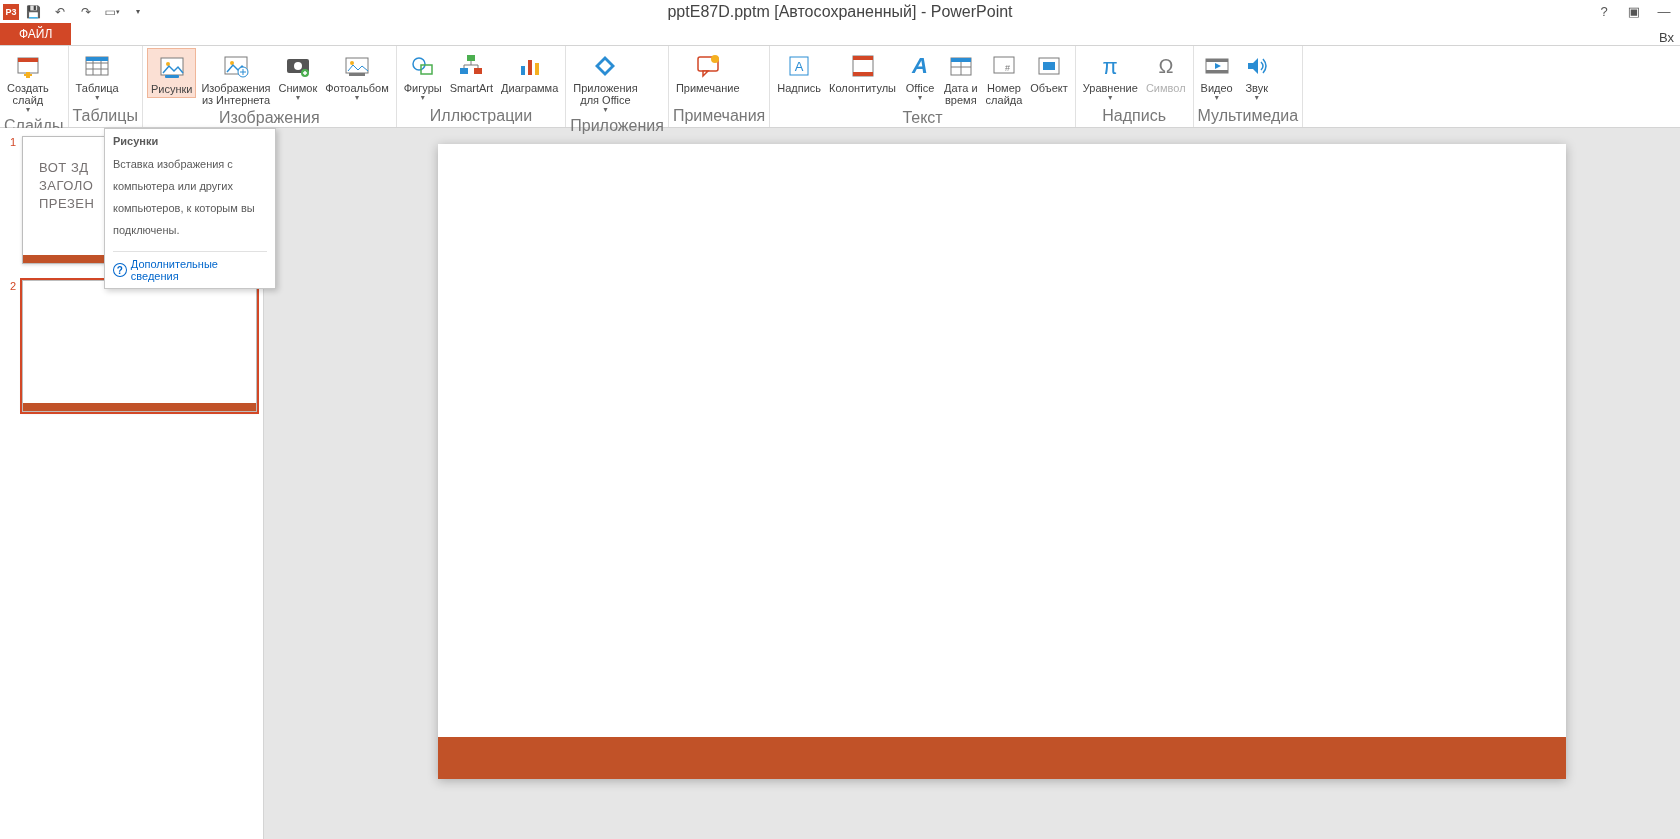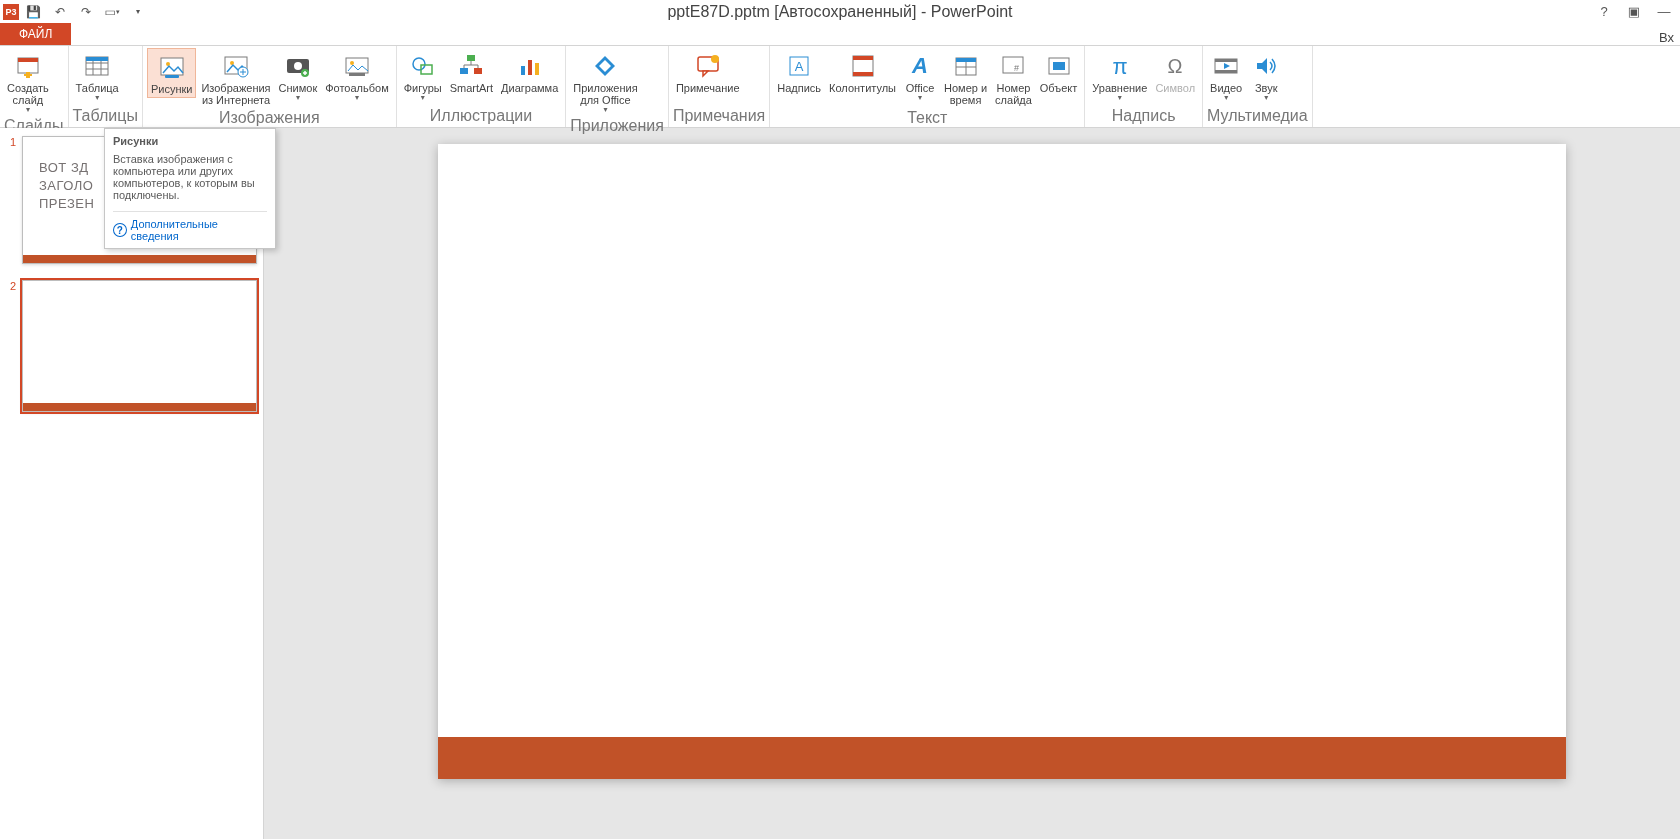--- a/index.html
+++ b/index.html
@@ -29,21 +29,21 @@
 .rbtn { display: flex; flex-direction: column; align-items: center; justify-content: flex-start; padding: 2px 3px; min-width: 38px; cursor: pointer; text-align: center; }
 .rbtn.highlighted { background: #fbe0d4; border: 1px solid #f0b699; }
 .rbtn-icon { width: 32px; height: 32px; display: flex; align-items: center; justify-content: center; font-size: 22px; }
 .rbtn-label { font-size: 11px; color: #444; line-height: 12px; margin-top: 0; }
 .rbtn.disabled .rbtn-label, .rbtn.disabled .rbtn-icon { color: #b0b0b0; }
 .dd-arrow { font-size: 8px; color: #666; line-height: 8px; }
 
 
 .tooltip { position: absolute; left: 104px; top: 128px; width: 172px; background: #fff; border: 1px solid #c6c6c6; box-shadow: 2px 2px 6px rgba(0,0,0,0.2); padding: 6px 8px 6px 8px; font-size: 11px; z-index: 50; }
 .tooltip-title { font-weight: bold; color: #5a5a5a; margin-bottom: 6px; }
-.tooltip-body { color: #5a5a5a; line-height: 12px; margin-bottom: 10px; }
+.tooltip-body { color: #5a5a5a; line-height: 22px; margin-bottom: 10px; }
 .tooltip-link { color: #0066cc; border-top: 1px solid #e1e1e1; padding-top: 6px; display: flex; align-items: center; gap: 4px; }
 .tooltip-link-icon { width: 14px; height: 14px; border-radius: 50%; border: 1.5px solid #0066cc; color: #0066cc; font-size: 10px; font-weight: bold; display: flex; align-items: center; justify-content: center; }
 
 
 .workspace { display: flex; height: calc(839px - 23px - 23px - 82px); background: #e6e6e6; }
 .thumb-pane { width: 264px; background: #fff; border-right: 1px solid #d4d4d4; padding: 8px 6px; overflow-y: auto; }
 .thumb-row { display: flex; gap: 6px; margin-bottom: 16px; }
 .thumb-num { font-size: 11px; color: #d24726; width: 10px; text-align: right; }
 .thumb { flex: 1; border: 1px solid #bdbdbd; background: #fff; position: relative; height: 128px; box-shadow: 0 1px 3px rgba(0,0,0,0.15); }
 .thumb.selected { outline: 2px solid #d24726; }
@@ -273,21 +273,21 @@
         </div>
         <div class="rbtn">
           <div class="rbtn-icon">
             <svg width="28" height="28">
               <rect x="4" y="6" width="20" height="17" fill="#fff" stroke="#7a7a7a"></rect>
               <rect x="4" y="6" width="20" height="4" fill="#2a8dd4"></rect>
               <line x1="4" y1="15" x2="24" y2="15" stroke="#7a7a7a"></line>
               <line x1="14" y1="10" x2="14" y2="23" stroke="#7a7a7a"></line>
             </svg>
           </div>
-          <div class="rbtn-label">Номер и</div>
+          <div class="rbtn-label">Дата и</div>
           <div class="rbtn-label">время</div>
         </div>
         <div class="rbtn">
           <div class="rbtn-icon">
             <svg width="28" height="28">
               <rect x="4" y="5" width="20" height="16" fill="#fff" stroke="#7a7a7a"></rect>
               <text x="20" y="19" font-size="9" text-anchor="end" fill="#7a7a7a">#</text>
             </svg>
           </div>
           <div class="rbtn-label">Номер</div>

